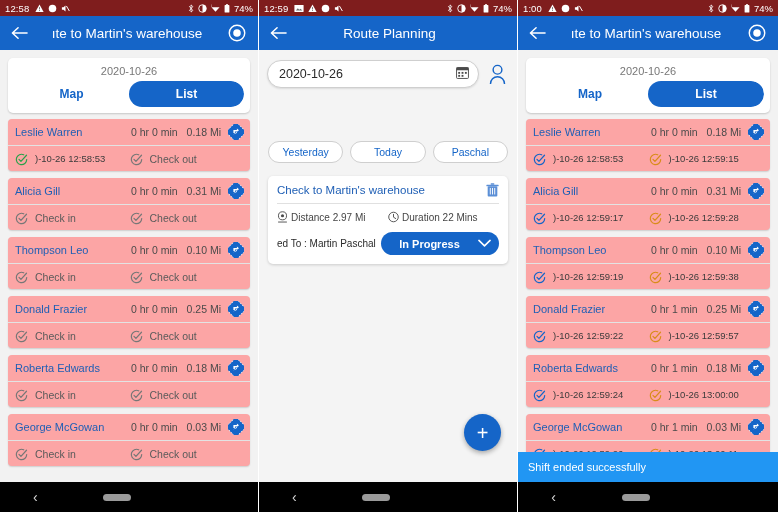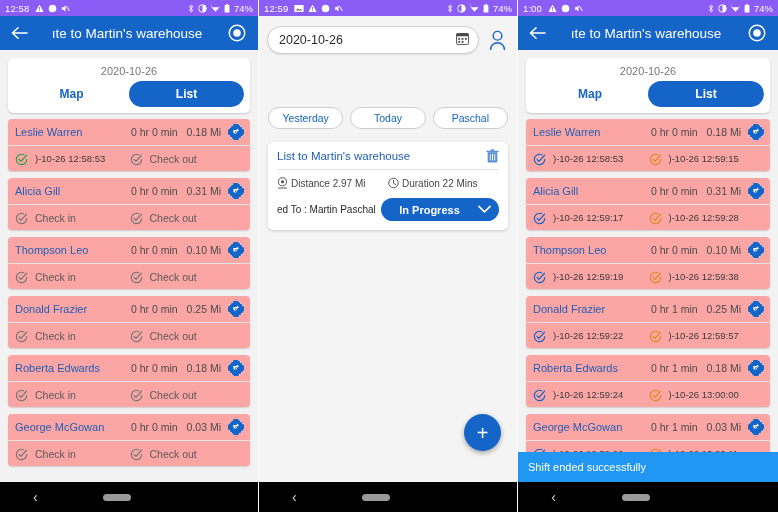--- a/index.html
+++ b/index.html
@@ -15,21 +15,21 @@
     position: relative;
     background: #f2f2f2;
     overflow: hidden;
     border-right: 1px solid #ffffff;
     display: flex; flex-direction: column;
   }
   .phone:last-child { border-right: none; width: 260px; justify-content: flex-end; }
 
   
   .statusbar {
-    height: 16px; background: #8b5cf6; color: #ffffff;
+    height: 16px; background: #7f1d1d; color: #ffffff;
     display: flex; align-items: center;
     padding: 0 5px; font-size: 9.5px; flex: none;
   }
   .sb-time { font-size: 9.5px; letter-spacing: .1px; }
   .sb-left-icons { display: flex; align-items: center; gap: 4px; margin-left: 6px; }
   .sb-spacer { flex: 1; }
   .sb-right-icons { display: flex; align-items: center; gap: 3px; }
   .sb-icn { display: inline-block; line-height: 0; }
   .sb-batt-txt { font-size: 9.5px; margin-left: 1px; }
 
@@ -418,20 +418,29 @@
               <path d="M1 1.2h0.7M1 2.6h0.7" stroke="#fff" stroke-width="0.8"></path>
             </svg></span>
         <span class="sb-icn"><svg width="6" height="9" viewBox="0 0 7 10">
               <rect x="2.3" y="0" width="2.4" height="1" fill="#fff"></rect>
               <rect x="0.7" y="1" width="5.6" height="8.8" rx="0.7" fill="#fff"></rect>
             </svg></span>
         <span class="sb-batt-txt">74%</span>
       </span>
     </div>
 
+    <div class="appbar">
+      <span class="back">
+        <svg width="17" height="14" viewBox="0 0 18 14">
+            <path d="M17 7H2M7.5 1.5L1.5 7l6 5.5" stroke="#fff" stroke-width="1.6" fill="none" stroke-linecap="round" stroke-linejoin="round"></path>
+          </svg>
+      </span>
+      <span class="title">Route Planning</span>
+      <span style="width:17px"></span>
+    </div>
 
     <div class="body" style="background:#f4f4f4">
       <div class="rp-search-row">
         <div class="rp-search">
           <span class="val" placeholder="yyyy-mm-dd">2020-10-26</span>
           <span>
             <svg width="13" height="13" viewBox="0 0 14 14">
                 <rect x="0.6" y="1.6" width="12.8" height="11.8" rx="1" fill="none" stroke="#4a4a4a" stroke-width="1"></rect>
                 <rect x="0.6" y="1.6" width="12.8" height="3" fill="#4a4a4a"></rect>
                 <rect x="2.4" y="6.4" width="2" height="2" fill="#4a4a4a"></rect>
@@ -451,21 +460,21 @@
       </div>
 
       <div class="rp-chips" id="chips2">
           <div class="chip">Yesterday</div>
           <div class="chip">Today</div>
           <div class="chip">Paschal</div>
         </div>
 
       <div class="route-card">
         <div class="rc-top">
-          <span class="rc-title">List to Martin's warehouse</span>
+          <span class="rc-title">Check to Martin's warehouse</span>
           <span class="rc-trash">
             <svg width="13" height="14" viewBox="0 0 14 15">
                 <rect x="1.8" y="3.4" width="10.4" height="11" rx="1" fill="#5b8fd6"></rect>
                 <rect x="0.4" y="1.8" width="13.2" height="1.7" rx="0.6" fill="#5b8fd6"></rect>
                 <rect x="5" y="0.3" width="4" height="1.6" rx="0.5" fill="#5b8fd6"></rect>
                 <rect x="4.1" y="5.3" width="1" height="7" fill="#fff"></rect>
                 <rect x="6.5" y="5.3" width="1" height="7" fill="#fff"></rect>
                 <rect x="8.9" y="5.3" width="1" height="7" fill="#fff"></rect>
               </svg>
           </span>

